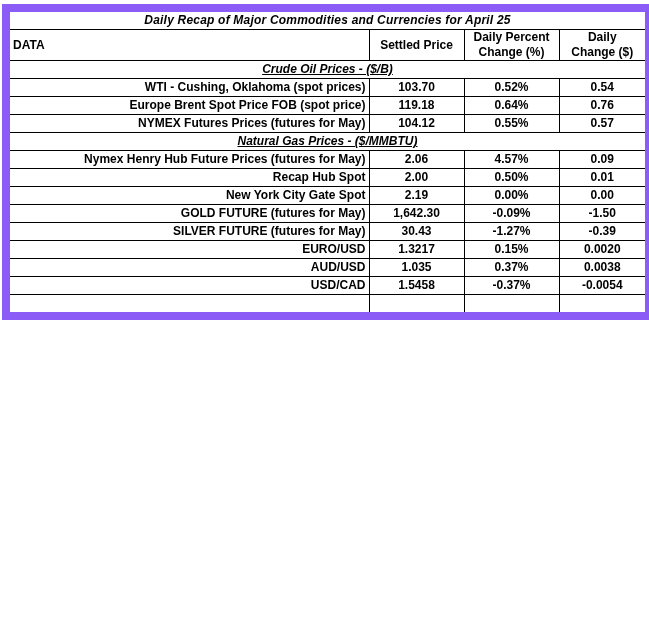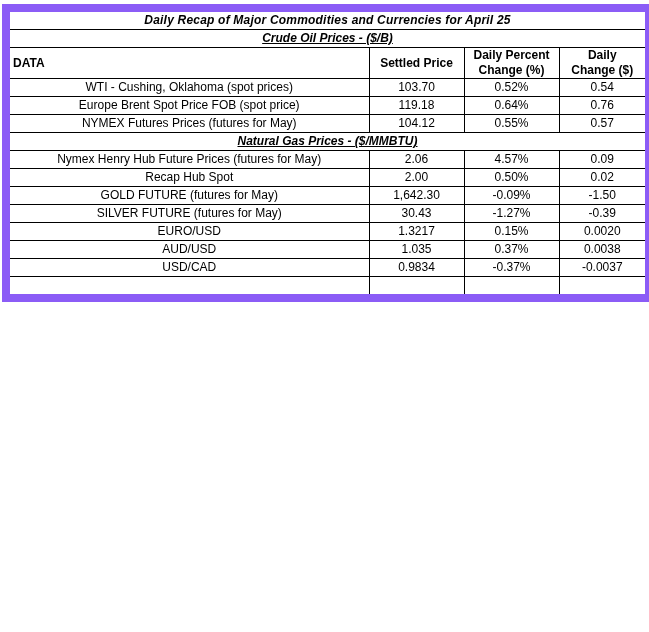--- a/index.html
+++ b/index.html
@@ -70,27 +70,27 @@
     text-align: center;
     font-weight: bold;
     font-style: italic;
     font-size: 12.5px;
     height: 18px;
   }
   .section-cell span.u {
     text-decoration: underline;
   }
   .label {
-    text-align: center;
-    font-weight: normal;
+    text-align: right;
+    font-weight: bold;
     font-size: 12px;
   }
   .num {
     text-align: center;
-    font-weight: normal;
+    font-weight: bold;
     font-size: 12px;
   }
   .green { color: #1f7a4d; }
   .red { color: #d0021b; }
   .blue { color: #0b30c0; }
   .last-row td {
     height: 6px;
     border-top: 1px solid #000000;
     border-bottom: 2px solid #000000;
   }
@@ -108,36 +108,36 @@
     <colgroup>
       <col class="col-a">
       <col class="col-b">
       <col class="col-c">
       <col class="col-d">
     </colgroup>
     <tbody>
       <tr>
         <td class="title-cell" colspan="4">Daily Recap of Major Commodities and Currencies for  April 25</td>
       </tr>
-      <tr>
-        <td class="section-cell" colspan="4"><span class="u">Crude Oil Prices - ($/B)</span></td>
-      </tr>
-
       <tr>
         <td class="hdr-data">DATA</td>
         <td class="hdr-col">Settled Price</td>
         <td class="hdr-col">
           <span>Daily Percent</span><br>
           <span>Change (%)</span>
         </td>
         <td class="hdr-col">
           <span>Daily</span><br>
           <span>Change ($)</span>
         </td>
       </tr>
+
+      <tr>
+        <td class="section-cell" colspan="4"><span class="u">Crude Oil Prices - ($/B)</span></td>
+      </tr>
       <tr>
         <td class="label">WTI - Cushing, Oklahoma (spot prices)</td>
         <td class="num green">103.70</td>
         <td class="num green">0.52%</td>
         <td class="num green">0.54</td>
       </tr>
       <tr>
         <td class="label">Europe Brent Spot Price FOB (spot price)</td>
         <td class="num green">119.18</td>
         <td class="num green">0.64%</td>
@@ -156,21 +156,27 @@
       <tr>
         <td class="label">Nymex Henry Hub Future Prices (futures for May)</td>
         <td class="num green">2.06</td>
         <td class="num green">4.57%</td>
         <td class="num green">0.09</td>
       </tr>
       <tr>
         <td class="label">Recap Hub Spot</td>
         <td class="num green">2.00</td>
         <td class="num green">0.50%</td>
-        <td class="num green">0.02</td>
+        <td class="num green">0.01</td>
+      </tr>
+      <tr>
+        <td class="label">New York City Gate Spot</td>
+        <td class="num blue">2.19</td>
+        <td class="num blue">0.00%</td>
+        <td class="num blue">0.00</td>
       </tr>
 
       <tr>
         <td class="label">GOLD FUTURE (futures for May)</td>
         <td class="num red">1,642.30</td>
         <td class="num red">-0.09%</td>
         <td class="num red">-1.50</td>
       </tr>
       <tr>
         <td class="label">SILVER FUTURE (futures for May)</td>
@@ -186,23 +192,23 @@
         <td class="num green">0.0020</td>
       </tr>
       <tr>
         <td class="label">AUD/USD</td>
         <td class="num green">1.035</td>
         <td class="num green">0.37%</td>
         <td class="num green">0.0038</td>
       </tr>
       <tr>
         <td class="label">USD/CAD</td>
-        <td class="num red">0.9834</td>
+        <td class="num red">1.5458</td>
         <td class="num red">-0.37%</td>
-        <td class="num red">-0.0037</td>
+        <td class="num red">-0.0054</td>
       </tr>
 
       <tr class="last-row">
         <td></td>
         <td></td>
         <td></td>
         <td></td>
       </tr>
     </tbody>
   </table>

